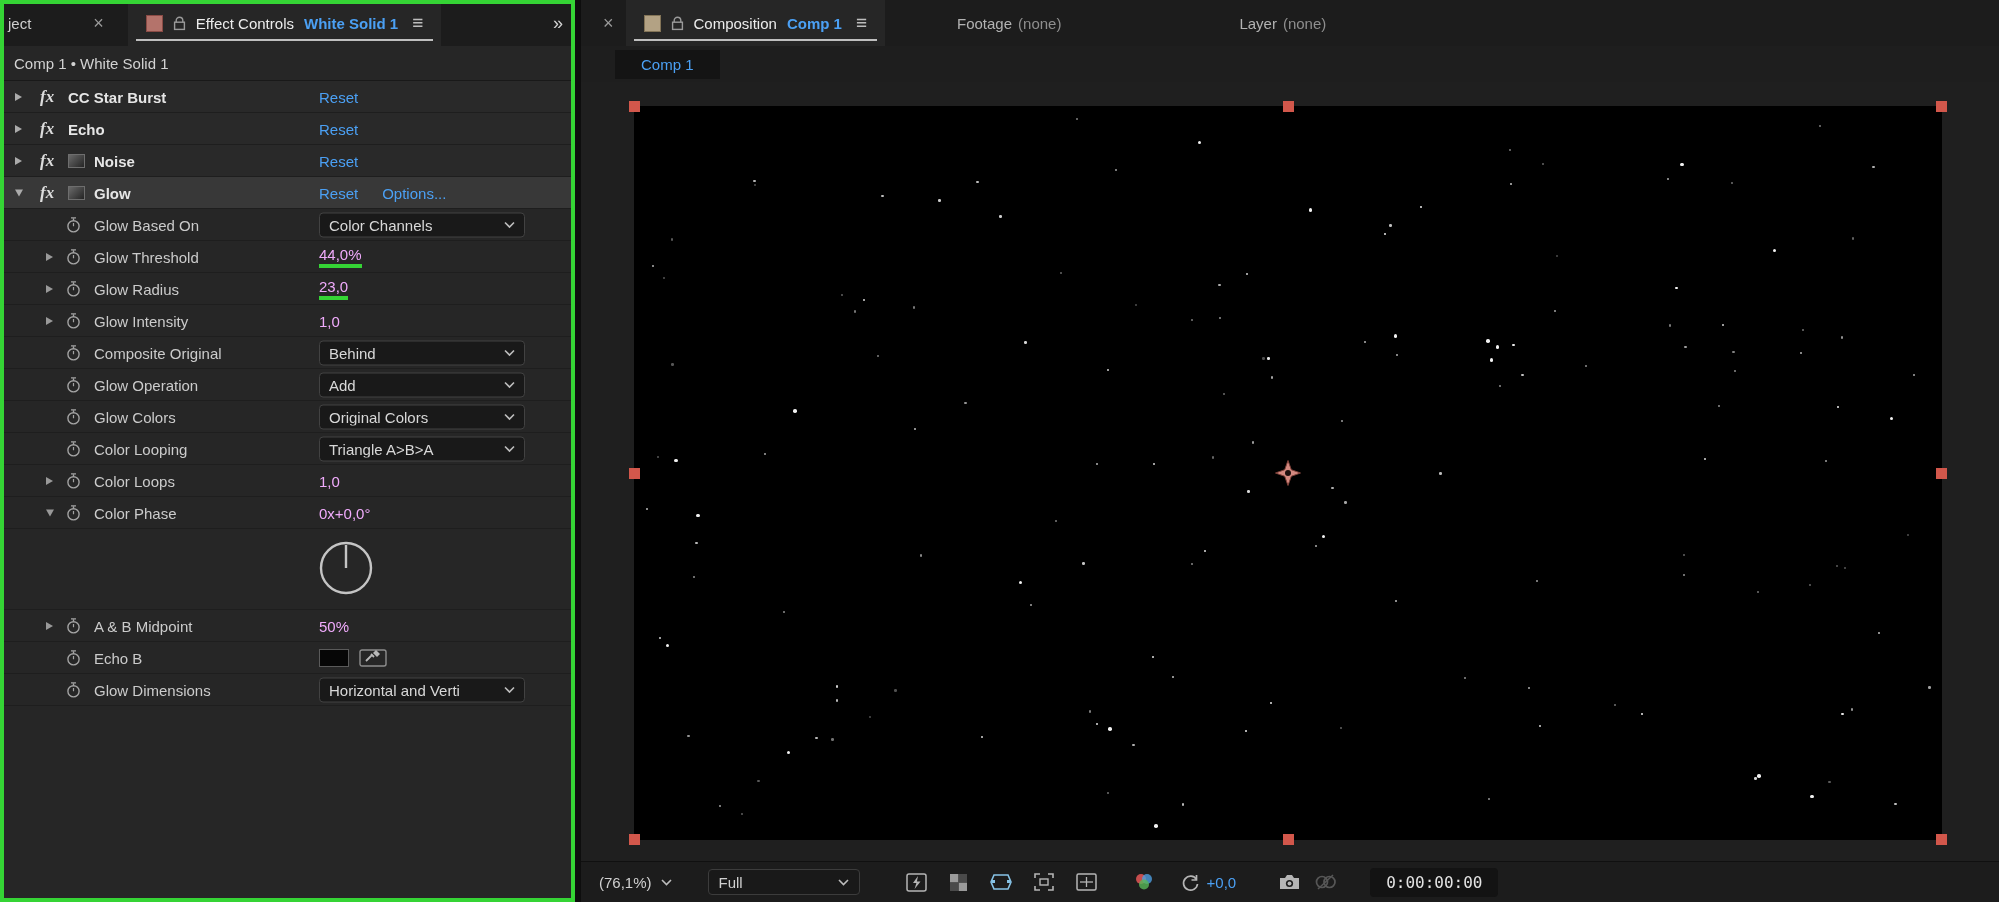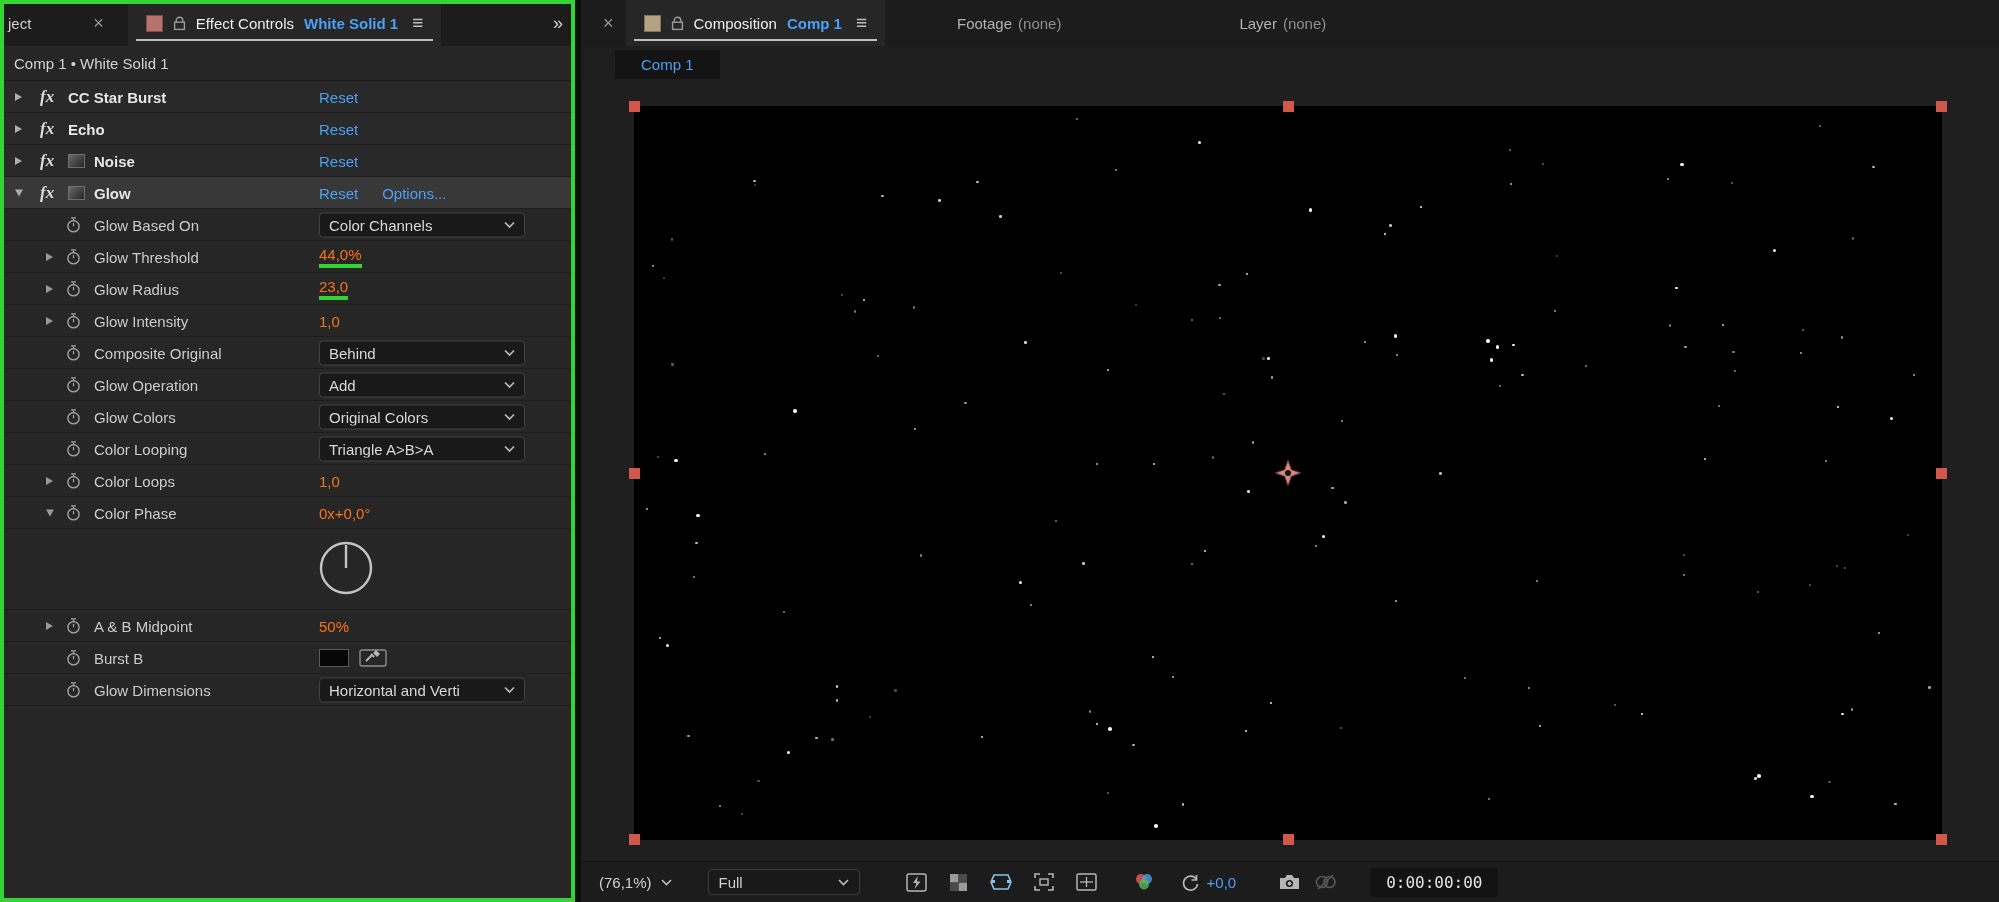--- a/index.html
+++ b/index.html
@@ -43,21 +43,21 @@
             font-family:"Liberation Serif",serif;font-style:italic;font-weight:700;color:#dcdcdc;font-size:17px;}
   .effect-icon{position:absolute;left:68px;top:50%;transform:translateY(-50%);width:17px;height:14px;
                background:linear-gradient(135deg,#6a6a6a,#242424);border:1px solid #6e6e6e;box-sizing:border-box;}
   .ename{position:absolute;left:68px;top:50%;transform:translateY(-50%);font-weight:700;color:#e6e6e6;white-space:nowrap;}
   .ename.shift{left:94px;}
   .eval{position:absolute;left:319px;top:50%;transform:translateY(-50%);display:flex;gap:24px;white-space:nowrap;}
   .link{color:#4ba0f4;}
   .sw-icon{position:absolute;left:66px;top:50%;transform:translateY(-50%);display:flex;}
   .plabel{position:absolute;left:94px;top:50%;transform:translateY(-50%);color:#cbcbcb;white-space:nowrap;}
   .val{position:absolute;left:319px;top:50%;transform:translateY(-50%);display:flex;align-items:center;}
-  .scrub{color:#f97316;}
+  .scrub{color:#f0abfc;}
   .green-underline{border-bottom:4px solid #35d435;padding-bottom:1px;}
   .dropdown{width:206px;height:25px;background:#191919;border:1px solid #424242;border-radius:4px;
             display:flex;align-items:center;justify-content:space-between;gap:6px;padding:0 9px;
             box-sizing:border-box;color:#d8d8d8;white-space:nowrap;overflow:hidden;}
   .dd-text{overflow:hidden;white-space:nowrap;}
   .dial-row{height:80px;position:relative;border-bottom:1px solid #1e1e1e;background:#262626;}
   .dial{position:absolute;left:317px;top:10px;}
   .swatch{width:30px;height:18px;box-sizing:border-box;border:1px solid #8d8d8d;background:#fff;}
   .swatch.black{background:#060606;border-color:#5a5a5a;}
   .picker-btn{margin-left:10px;display:flex;}
@@ -374,21 +374,21 @@
 
       <div class="prow">
         <span class="sw-icon">
             <svg width="15" height="17" viewBox="0 0 15 17">
               <circle cx="7.5" cy="9.8" r="5.6" fill="none" stroke="#a3a3a3" stroke-width="1.4"></circle>
               <line x1="7.5" y1="4.2" x2="7.5" y2="1.8" stroke="#a3a3a3" stroke-width="1.4"></line>
               <line x1="5" y1="1.4" x2="10" y2="1.4" stroke="#a3a3a3" stroke-width="1.4"></line>
               <line x1="7.5" y1="9.8" x2="7.5" y2="6.4" stroke="#a3a3a3" stroke-width="1.2"></line>
             </svg>
           </span>
-        <span class="plabel">Burst B</span>
+        <span class="plabel">Echo B</span>
         <span class="val">
           <span class="swatch black"></span>
           <span class="picker-btn">
             <svg width="28" height="18" viewBox="0 0 28 18">
                 <rect x="1" y="1" width="26" height="16" rx="2" fill="none" stroke="#8d8d8d" stroke-width="1.4"></rect>
                 <path d="M7 12 L13 6 M12 5 l3 3" stroke="#b8b8b8" stroke-width="1.8" fill="none"></path>
                 <path d="M14 4 l4 4 3-3 -4-4 z" fill="#b8b8b8"></path>
               </svg>
           </span>
         </span>

